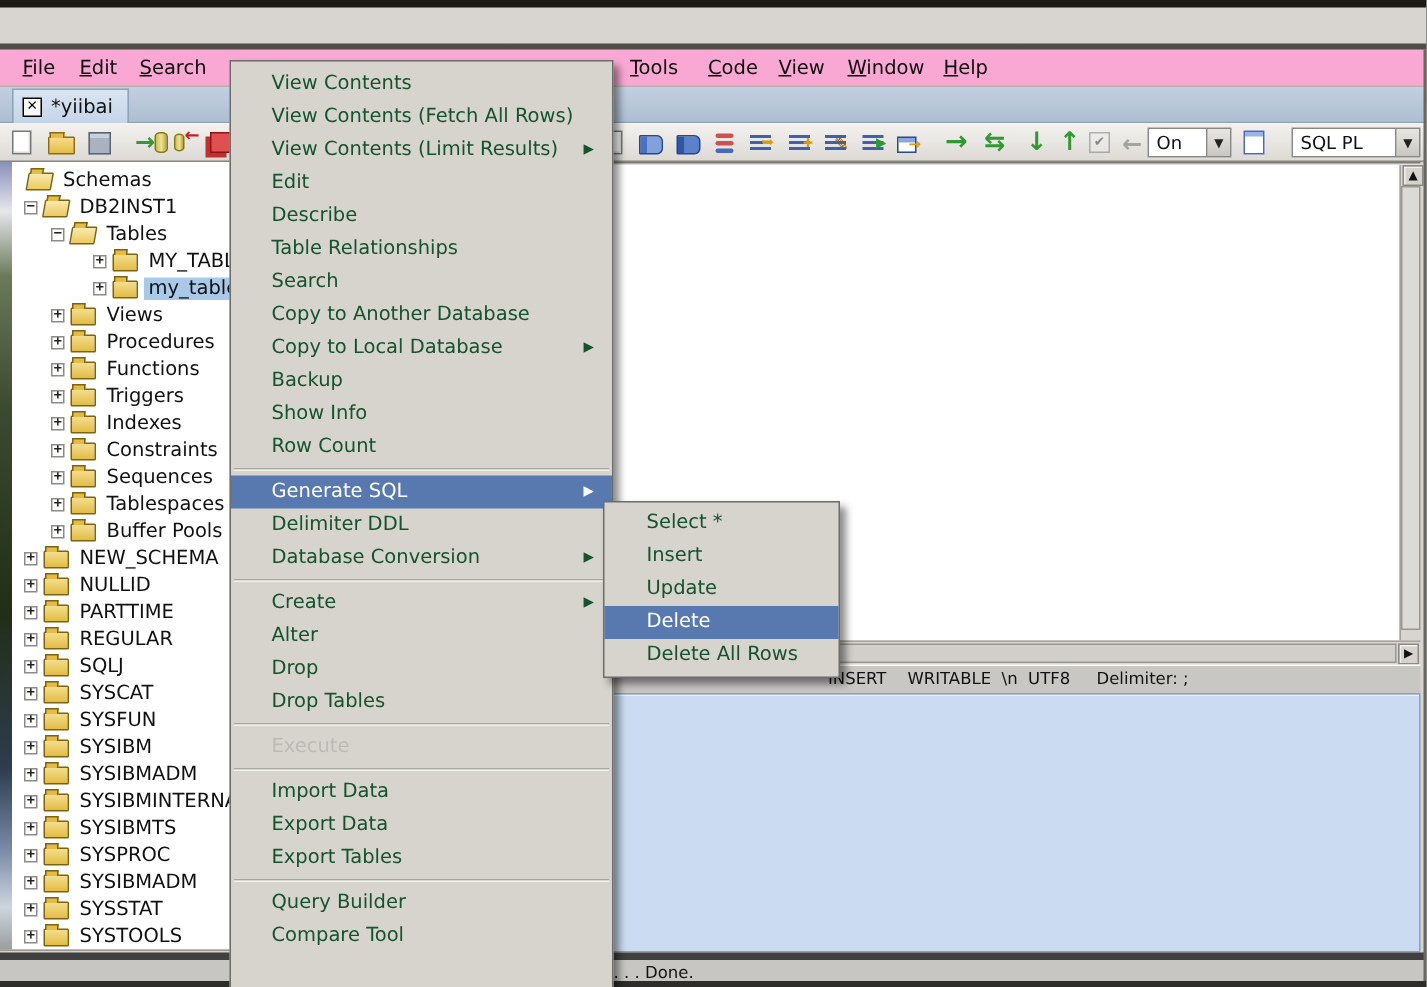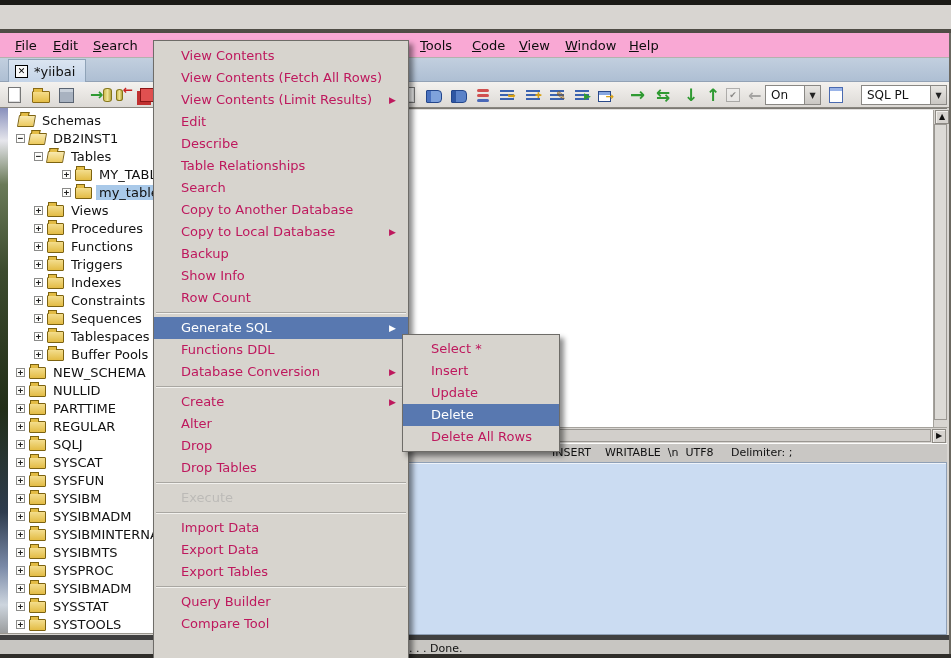--- a/index.html
+++ b/index.html
@@ -73,21 +73,21 @@
   .hsb{left:162px;top:427px;width:785px;height:16px;background:#d8d5d1;border-top:1px solid #a5a29c;}
   .hsb .thumb{position:absolute;left:1px;top:1px;width:768px;height:13px;background:#d2cfcb;border:1px solid #9a9792;}
   .estatus{left:162px;top:443px;width:785px;height:19px;background:#c9c7c4;border-top:1px solid #fdfdfc;font-size:11px;line-height:18px;color:#111;}
   .results{left:162px;top:462px;width:785px;height:173px;background:#cbdcf2;border:1px solid #8fa0b6;box-shadow:inset 1px 1px 0 #eef3fa;}
   .statusbar{left:0;top:635px;width:951px;height:19px;background:#c8c6c2;border-top:5px solid #404040;font-size:11px;line-height:17px;}
   .botstrip{left:0;top:654px;width:951px;height:4px;background:#2f2d29;}
   .redge{left:949px;top:33px;width:2px;height:621px;background:#6b6861;}
 
   
   .cmenu{left:153px;top:40px;width:256px;height:620px;background:#d7d4ce;border:1px solid #6e6c68;box-shadow:4px 4px 5px rgba(0,0,0,.45);padding-top:4px;z-index:50;}
-  .mi{position:relative;height:22px;line-height:22px;padding-left:27px;color:#be185d;}
+  .mi{position:relative;height:22px;line-height:22px;padding-left:27px;color:#14532d;}
   .mi .sub{position:absolute;right:12px;top:0;font-size:9px;}
   .mi.hl{background:#5878b0;color:#fff;}
   .mi.dis{color:#9e9c97;}
   .msep{height:2px;border-top:1px solid #a9a7a2;border-bottom:1px solid #f2f1ee;margin:3px 2px;}
   .smenu{left:402px;top:334px;width:158px;background:#d7d4ce;border:1px solid #6e6c68;box-shadow:4px 4px 5px rgba(0,0,0,.45);padding:3px 0;z-index:60;}
   .smenu .mi{padding-left:28px;}
 </style>
 </head>
 <body>
 
@@ -418,21 +418,21 @@
       <div class="mi">Describe</div>
       <div class="mi">Table Relationships</div>
       <div class="mi">Search</div>
       <div class="mi">Copy to Another Database</div>
       <div class="mi">Copy to Local Database<span class="sub">▶</span></div>
       <div class="mi">Backup</div>
       <div class="mi">Show Info</div>
       <div class="mi">Row Count</div>
       <div class="msep"></div>
       <div class="mi hl">Generate SQL<span class="sub">▶</span></div>
-      <div class="mi">Functions DDL</div>
+      <div class="mi">Delimiter DDL</div>
       <div class="mi">Database Conversion<span class="sub">▶</span></div>
       <div class="msep"></div>
       <div class="mi">Create<span class="sub">▶</span></div>
       <div class="mi">Alter</div>
       <div class="mi">Drop</div>
       <div class="mi">Drop Tables</div>
       <div class="msep"></div>
       <div class="mi dis">Execute</div>
       <div class="msep"></div>
       <div class="mi">Import Data</div>

